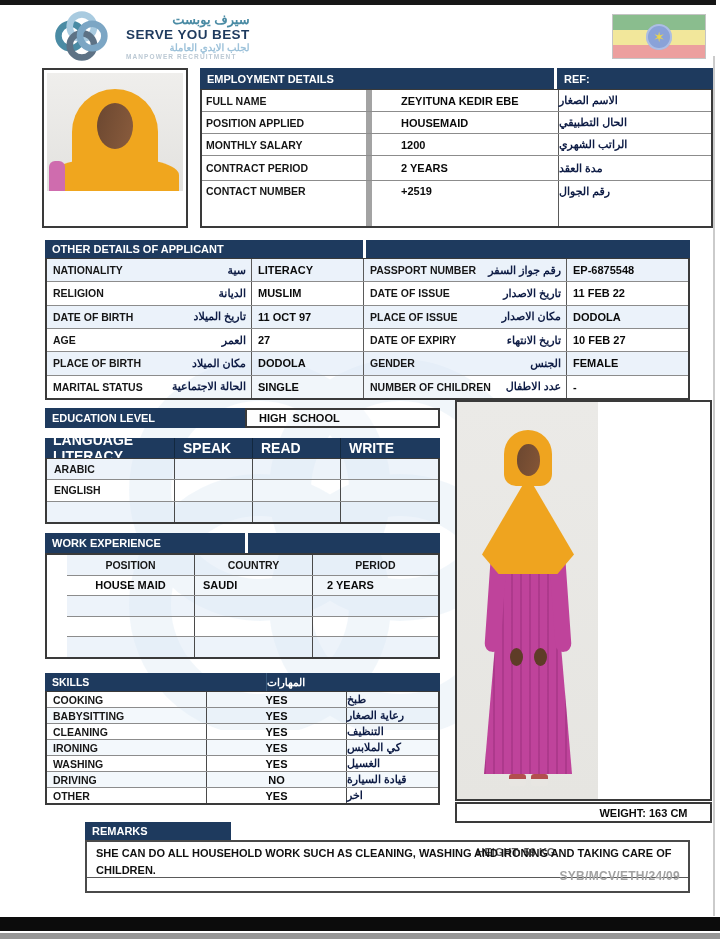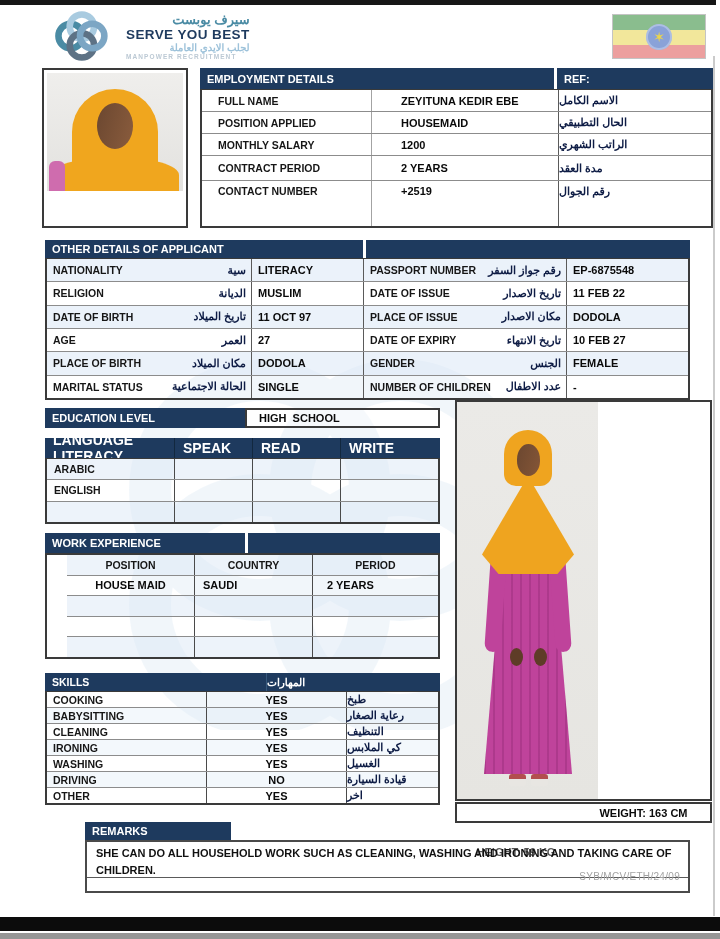--- a/index.html
+++ b/index.html
@@ -54,21 +54,21 @@
   
   .emp { left:200px; top:68px; width:513px; height:160px; display:flex; flex-direction:column; }
   .emp-head { display:flex; height:21px; }
   .emp-head .l { flex:1; }
   .emp-head .r { width:156px; }
   .emp-body { flex:1; border:2px solid #3a3a3a; border-top:1px solid #3a3a3a; display:flex; flex-direction:column; background:rgba(255,255,255,0.35); }
   .emp-row { display:flex; border-bottom:1px solid #8c8c8c; align-items:center; }
   .emp-row:last-child { border-bottom:none; flex:1; align-items:flex-start; }
   .emp-row:last-child > div { padding-top:4px; }
   .h22 { height:22px; } .h25 { height:25px; }
-  .ec1 { width:170px; height:100%; display:flex; align-items:inherit; padding-left:16px; border-right:1px solid #a3a3a3; }
+  .ec1 { width:170px; height:100%; display:flex; align-items:inherit; padding-left:4px; border-right:6px solid #a3a3a3; }
   .ec2 { flex:1; height:100%; display:flex; align-items:inherit; padding-left:7px; border-right:1px solid #5a5a5a;margin-left:22px; }
   .ec3 { width:152px; height:100%; display:flex; align-items:inherit; justify-content:flex-end; padding-right:22px; }
 
   
   .oth { left:45px; top:240px; width:645px; height:160px; display:flex; flex-direction:column; }
   .oth-head { display:flex; height:18px; }
   .oth-head .l { width:318px; }
   .oth-head .r { flex:1; }
   .oth-body { flex:1; border:2px solid #3a3a3a; border-top:1px solid #3a3a3a; display:flex; flex-direction:column; }
   .oth-row { display:flex; flex:1; border-bottom:1px solid #8c8c8c; align-items:center; }
@@ -140,21 +140,21 @@
 
   
   .hw { left:455px; top:802px; width:257px; height:21px; border:2px solid #3a3a3a; display:flex; background:#fff; }
   .hw .c1 { width:120px; border-right:2px solid #3a3a3a; display:flex; align-items:center; justify-content:center;margin-top:48px; }
   .hw .c2 { flex:1; display:flex; align-items:center; justify-content:center; }
 
   
   .rem-bar { left:85px; top:822px; width:146px; height:18px; }
   .rem-box { left:85px; top:840px; width:605px; height:53px; border:2px solid #4a4a4a; padding:3px 9px; font-weight:bold; font-size:11px; line-height:17px; color:#111; background:rgba(255,255,255,0.3); }
   .rem-div { position:absolute; left:0; right:0; bottom:13px; border-top:1.5px solid #5a5a5a; }
-  .doc-code { position:absolute; right:8px; bottom:6px; color:#a3a3a3; font-size:10px; font-weight:normal; letter-spacing:0.3px; }
+  .doc-code { position:absolute; right:8px; bottom:6px; color:#a3a3a3; font-size:12px; font-weight:bold; letter-spacing:0.3px; }
 </style>
 </head>
 <body>
 
 <div class="page">
 
   <div class="strip-top"></div>
 
   <svg class="watermark" width="440" height="370" viewBox="0 0 440 370">
     <circle cx="150" cy="130" r="110" fill="none" stroke="#4e8fc7" stroke-width="42"></circle>
@@ -199,21 +199,21 @@
   <div class="sec emp">
     <div class="emp-head">
       <div class="navy bar l">EMPLOYMENT DETAILS</div>
       <div class="gap"></div>
       <div class="navy bar r">REF:</div>
     </div>
     <div class="emp-body">
       <div class="emp-row h22">
         <div class="ec1 lab">FULL NAME</div>
         <div class="ec2 val">ZEYITUNA KEDIR EBE</div>
-        <div class="ec3 ar" dir="rtl">الاسم الكامل</div>
+        <div class="ec3 ar" dir="rtl">الاسم الصغار</div>
       </div>
       <div class="emp-row h22">
         <div class="ec1 lab">POSITION APPLIED</div>
         <div class="ec2 val">HOUSEMAID</div>
         <div class="ec3 ar" dir="rtl">الحال التطبيقي</div>
       </div>
       <div class="emp-row h22">
         <div class="ec1 lab">MONTHLY SALARY</div>
         <div class="ec2 val">1200</div>
         <div class="ec3 ar" dir="rtl">الراتب الشهري</div>

